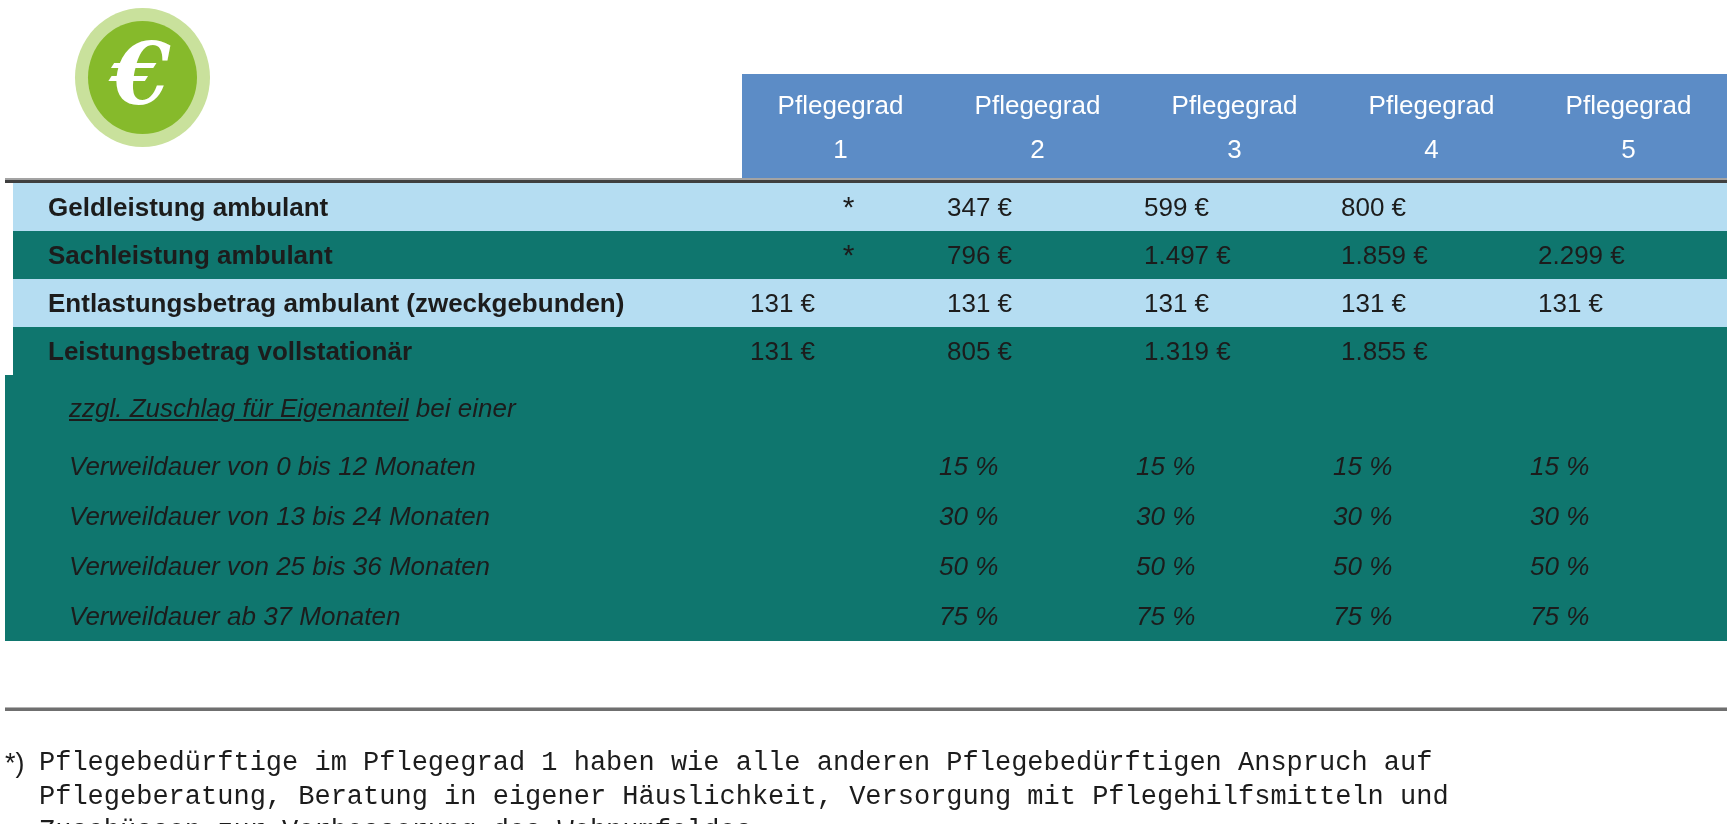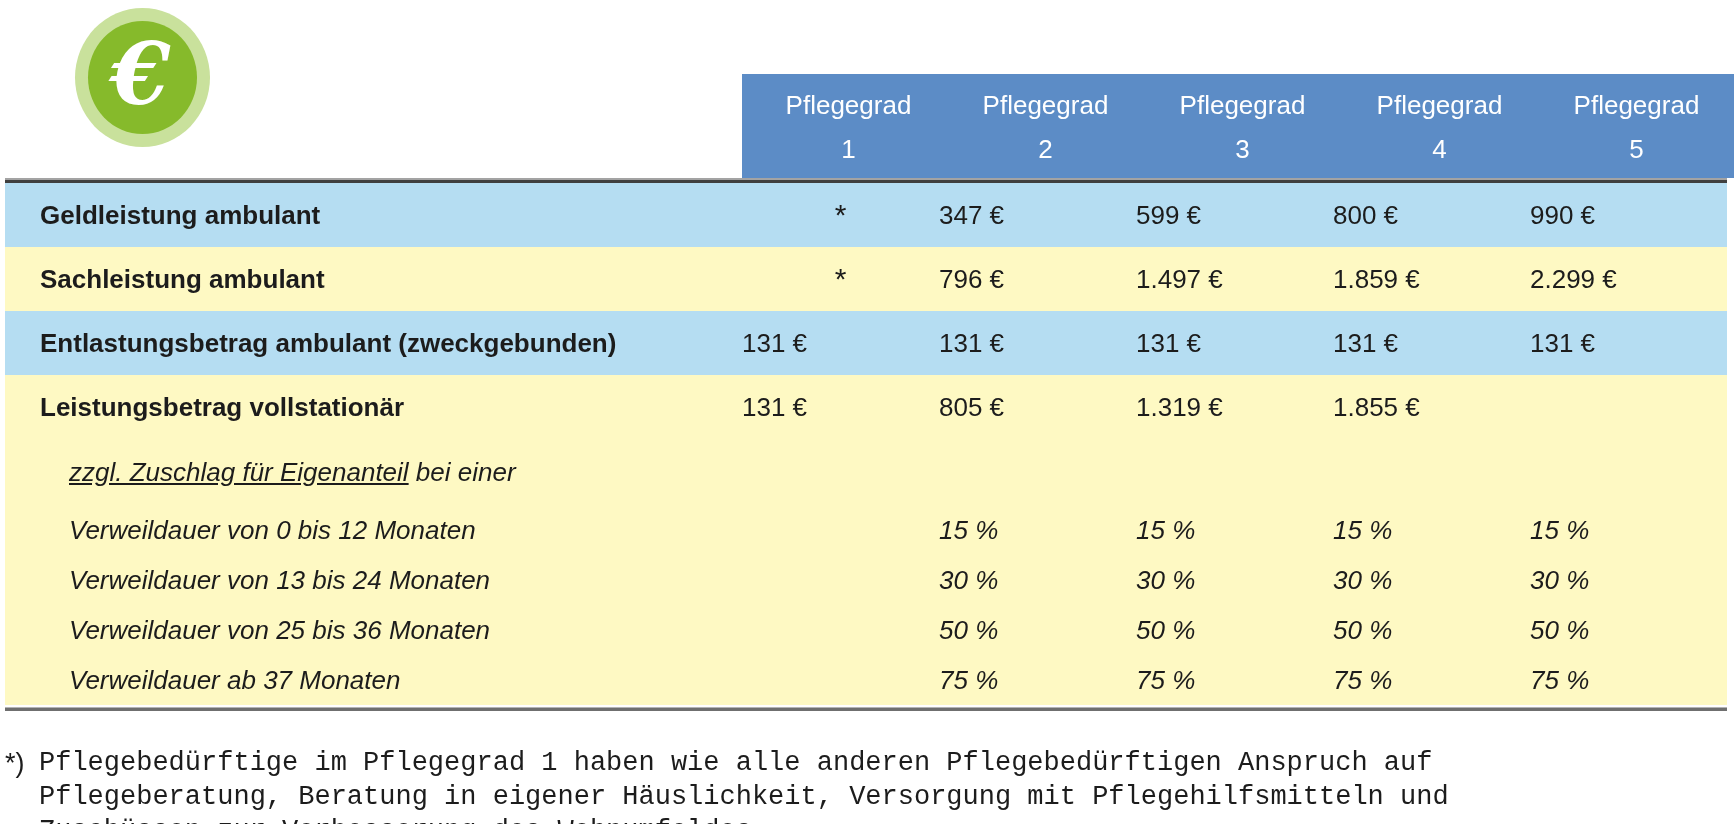--- a/index.html
+++ b/index.html
@@ -28,44 +28,44 @@
     font-family:"DejaVu Serif", serif;
     font-weight:bold;font-style:italic;
     font-size:86px;line-height:1;
     transform:translate(-2px,-4px);
   }
   
   .header-band{
     position:absolute;left:742px;top:74px;
     width:985px;height:104px;
     background:#5c8cc6;
-    display:grid;grid-template-columns:repeat(5,1fr);padding-left:8px;
+    display:grid;grid-template-columns:repeat(5,1fr);
   }
   .hcol{
     color:#ffffff;text-align:center;
     font-size:26px;line-height:30px;
     display:flex;flex-direction:column;justify-content:center;
     gap:14px;padding-top:2px;
   }
   
   .topline{
     position:absolute;left:5px;top:178px;width:1722px;height:5px;
     background:linear-gradient(to bottom,#a3a3a3 30%,#3f3f3f 30%);
   }
   .table-body{
     position:absolute;left:5px;top:183px;width:1722px;
   }
   .trow{
     display:grid;
     grid-template-columns:737px repeat(5,197px);
     align-items:center;
-    background:#fef9c3;
+    background:#0f766e;
   }
   .trow.highlight{background:#b5ddf2;}
-  .trow.main{height:64px;}
+  .trow.main{height:48px;margin-left:8px;}
   .trow.subheader{height:66px;}
   .trow.italic{height:50px;}
   .cell{font-size:26px;white-space:nowrap;}
   .cell.label{padding-left:35px;font-weight:bold;}
   .trow.subheader .cell.label,
   .trow.italic .cell.label{
     font-weight:normal;font-style:italic;padding-left:64px;
   }
   .cell.val{text-align:left;padding-right:12px;}
   .trow.italic .cell.val{font-style:italic;}
@@ -120,21 +120,20 @@
 
   <div class="topline"></div>
 
   <div class="table-body" id="rowsContainer">
       <div class="trow main highlight">
         <div class="cell label">Geldleistung ambulant</div>
         <div class="cell val star">*</div>
         <div class="cell val">347 €</div>
         <div class="cell val">599 €</div>
         <div class="cell val">800 €</div>
-        <div class="cell val">990 €</div>
       </div>
       <div class="trow main">
         <div class="cell label">Sachleistung ambulant</div>
         <div class="cell val star">*</div>
         <div class="cell val">796 €</div>
         <div class="cell val">1.497 €</div>
         <div class="cell val">1.859 €</div>
         <div class="cell val">2.299 €</div>
       </div>
       <div class="trow main highlight">

